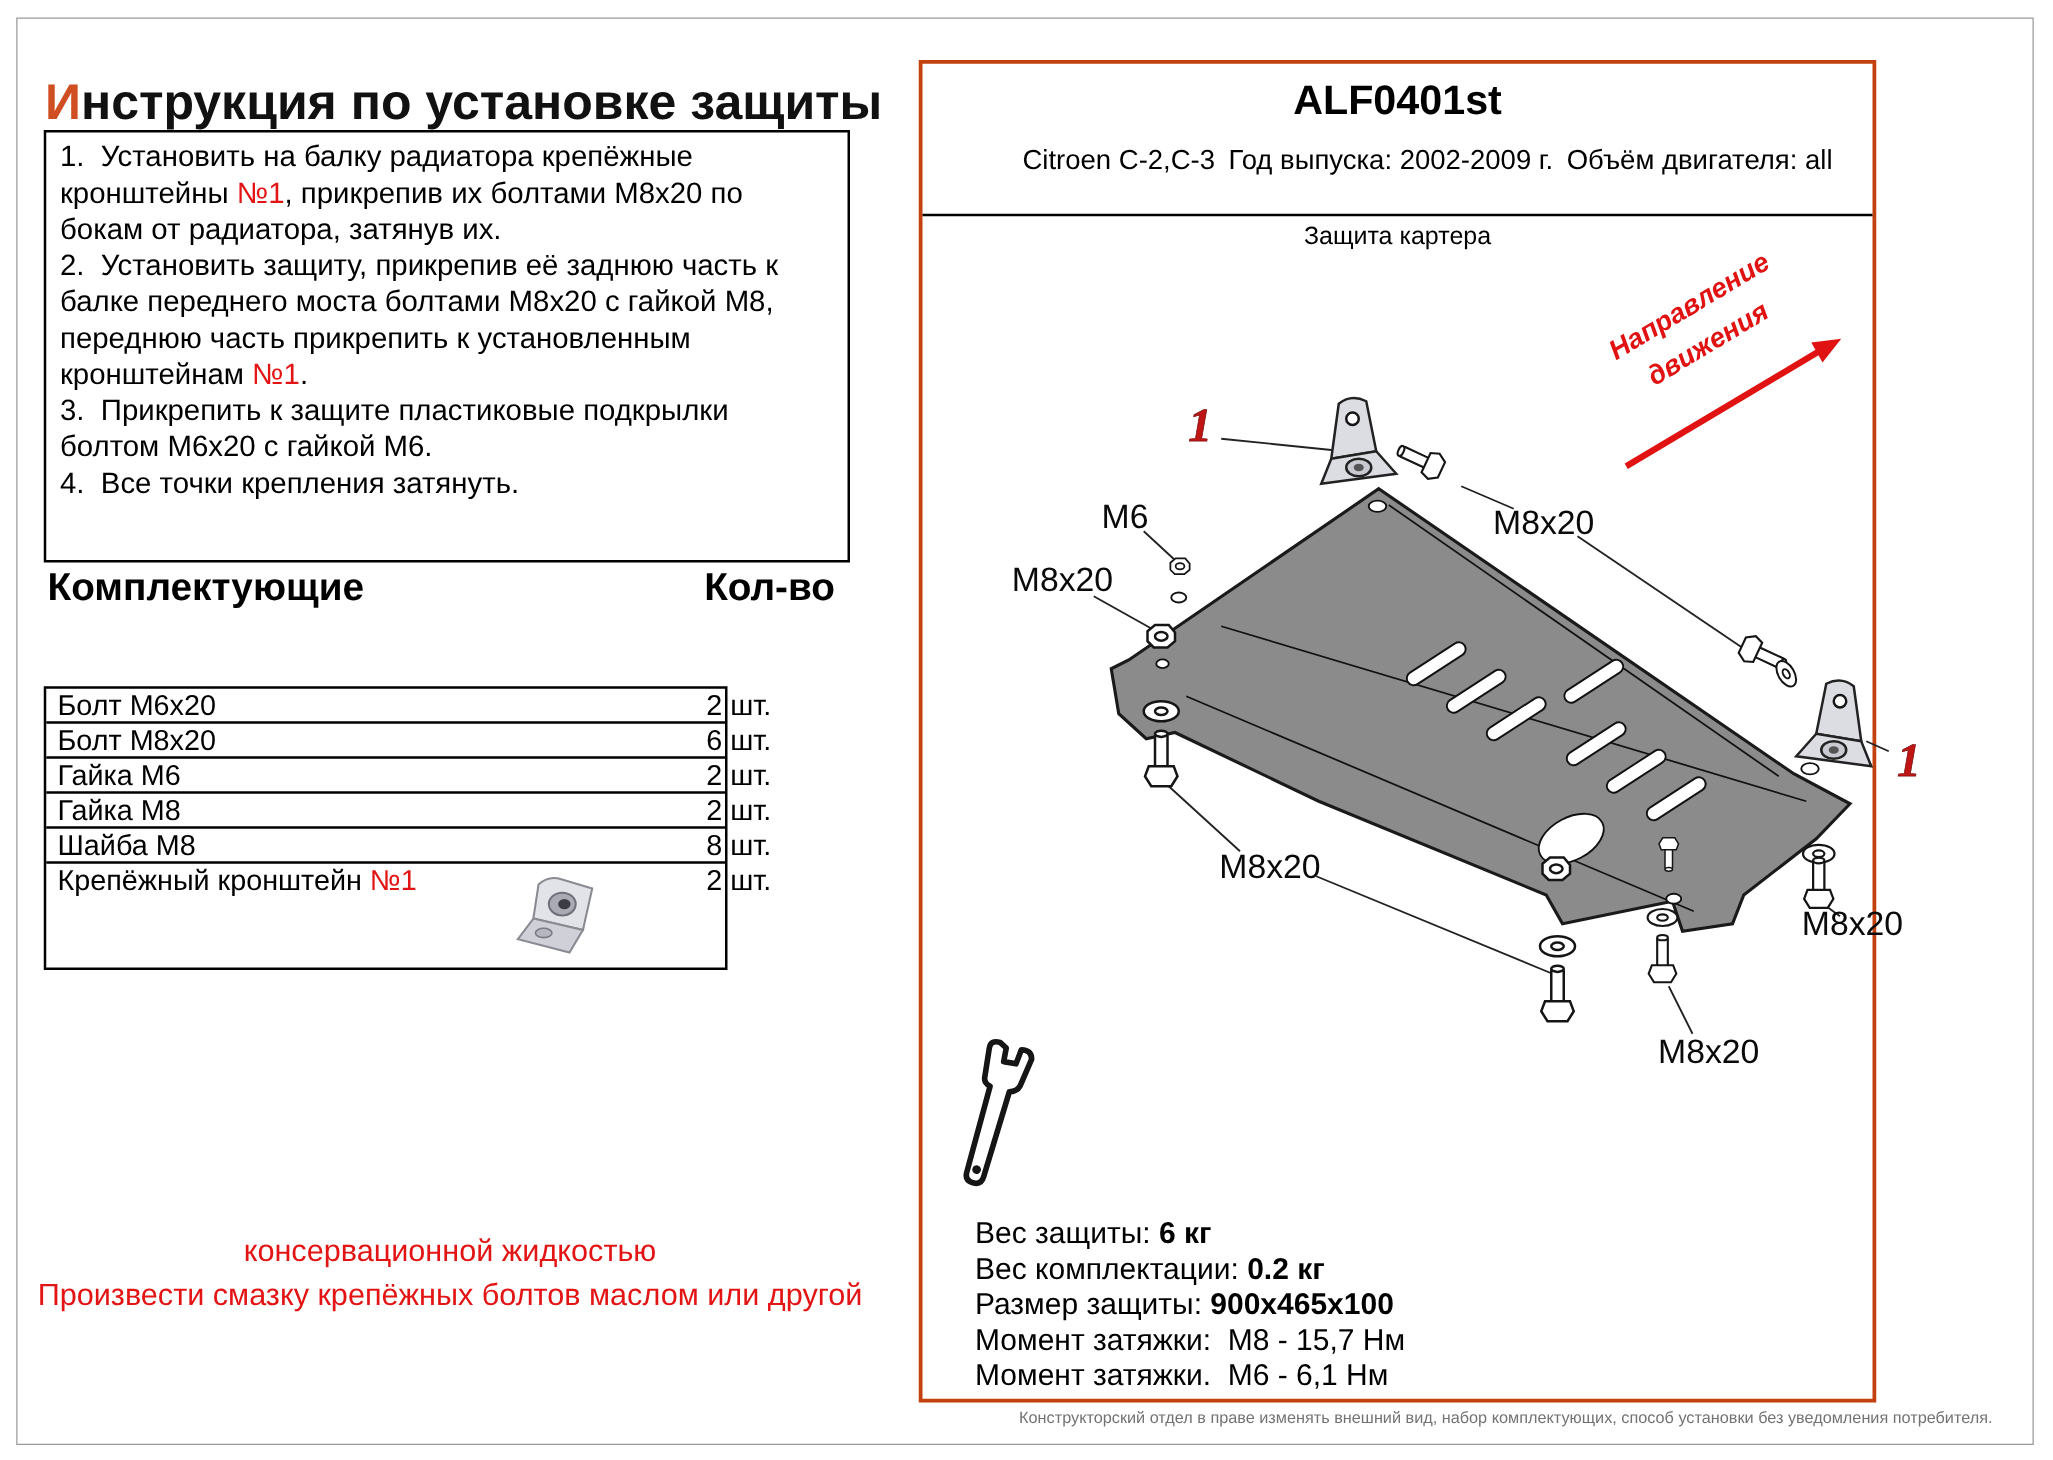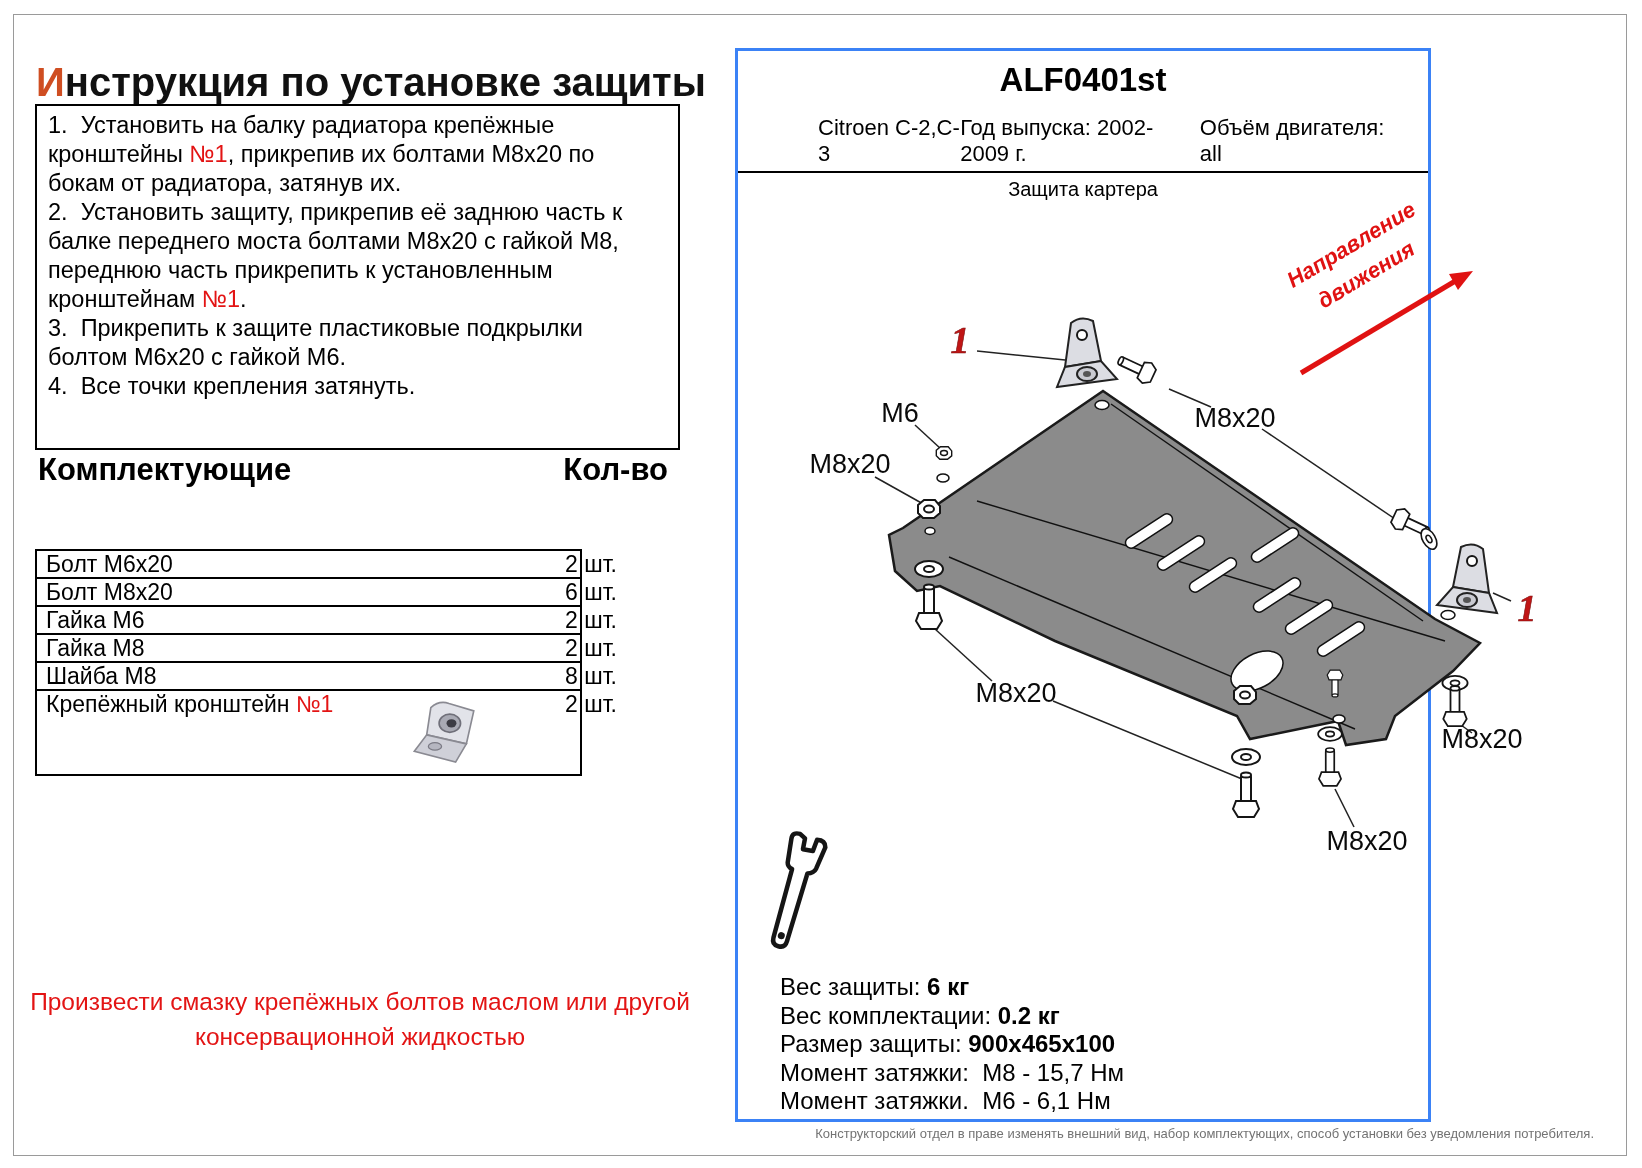--- a/index.html
+++ b/index.html
@@ -21,21 +21,21 @@
   .p-row{position:relative;height:26px;border-bottom:2.5px solid #000;font-size:23px;line-height:26px;}
   .p-row:last-child{border-bottom:none;height:83px;}
   .p-name{position:absolute;left:9px;top:0;white-space:nowrap;}
   .p-qty{position:absolute;left:528px;top:0;white-space:nowrap;}
   .bracket-mini{position:absolute;left:361px;top:5px;width:102px;height:76px;}
 
   .grease-note{position:absolute;left:20px;top:984px;width:680px;text-align:center;
                color:#e31414;font-size:24.5px;line-height:35px;}
 
   
-  .panel{position:absolute;left:735px;top:48px;width:696px;height:1074px;box-sizing:border-box;border:3px solid #3b82f6;}
+  .panel{position:absolute;left:735px;top:48px;width:766px;height:1074px;box-sizing:border-box;border:3px solid #c2410c;}
   .panel-code{position:absolute;left:0;right:0;top:10px;text-align:center;font-size:33px;font-weight:bold;}
   .panel-meta{position:absolute;left:0;right:0;top:64px;display:flex;justify-content:space-between;
               font-size:22px;padding:0 32px 0 80px;box-sizing:border-box;}
   .panel-divider{position:absolute;left:0;right:0;top:120px;border-top:2px solid #000;}
   .panel-subtitle{position:absolute;left:0;right:0;top:127px;text-align:center;font-size:20px;}
   .diagram-svg{position:absolute;left:7px;top:150px;}
   .specs{position:absolute;left:42px;top:922px;font-size:24px;line-height:28.5px;}
   .specs .line span{white-space:pre;}
   .spec-bold{font-weight:bold;}
   .disclaimer{position:absolute;right:48px;top:1126px;font-size:13px;color:#737373;}
@@ -98,22 +98,22 @@
         <path d="M28,14 Q38,5 50,9 L80,18 L71,58 L23,47 Z" fill="#e2e3e9" stroke="#8a8a92" stroke-width="2"></path>
         <ellipse cx="51" cy="33" rx="13" ry="11" fill="#a9aab4" stroke="#70707a" stroke-width="2"></ellipse>
         <ellipse cx="53" cy="33" rx="6" ry="5" fill="#3c3c44"></ellipse>
         <path d="M23,47 L71,58 L58,80 L8,67 Z" fill="#cfd0d8" stroke="#8a8a92" stroke-width="2"></path>
         <ellipse cx="33" cy="61" rx="8" ry="4.5" fill="#b5b6c0" stroke="#7a7a84" stroke-width="1.5"></ellipse>
       </svg>
     </div>
   </div>
 
   <div class="grease-note">
+    <div>консервационной жидкостью</div>
     <div>Произвести смазку крепёжных болтов маслом или другой</div>
-    <div>консервационной жидкостью</div>
   </div>
 
   <div class="panel">
     <div class="panel-code">ALF0401st</div>
     <div class="panel-meta">
       <span>Citroen C-2,C-3</span>
       <span>Год выпуска: 2002-2009 г.</span>
       <span>Объём двигателя: all</span>
     </div>
     <div class="panel-divider"></div>

